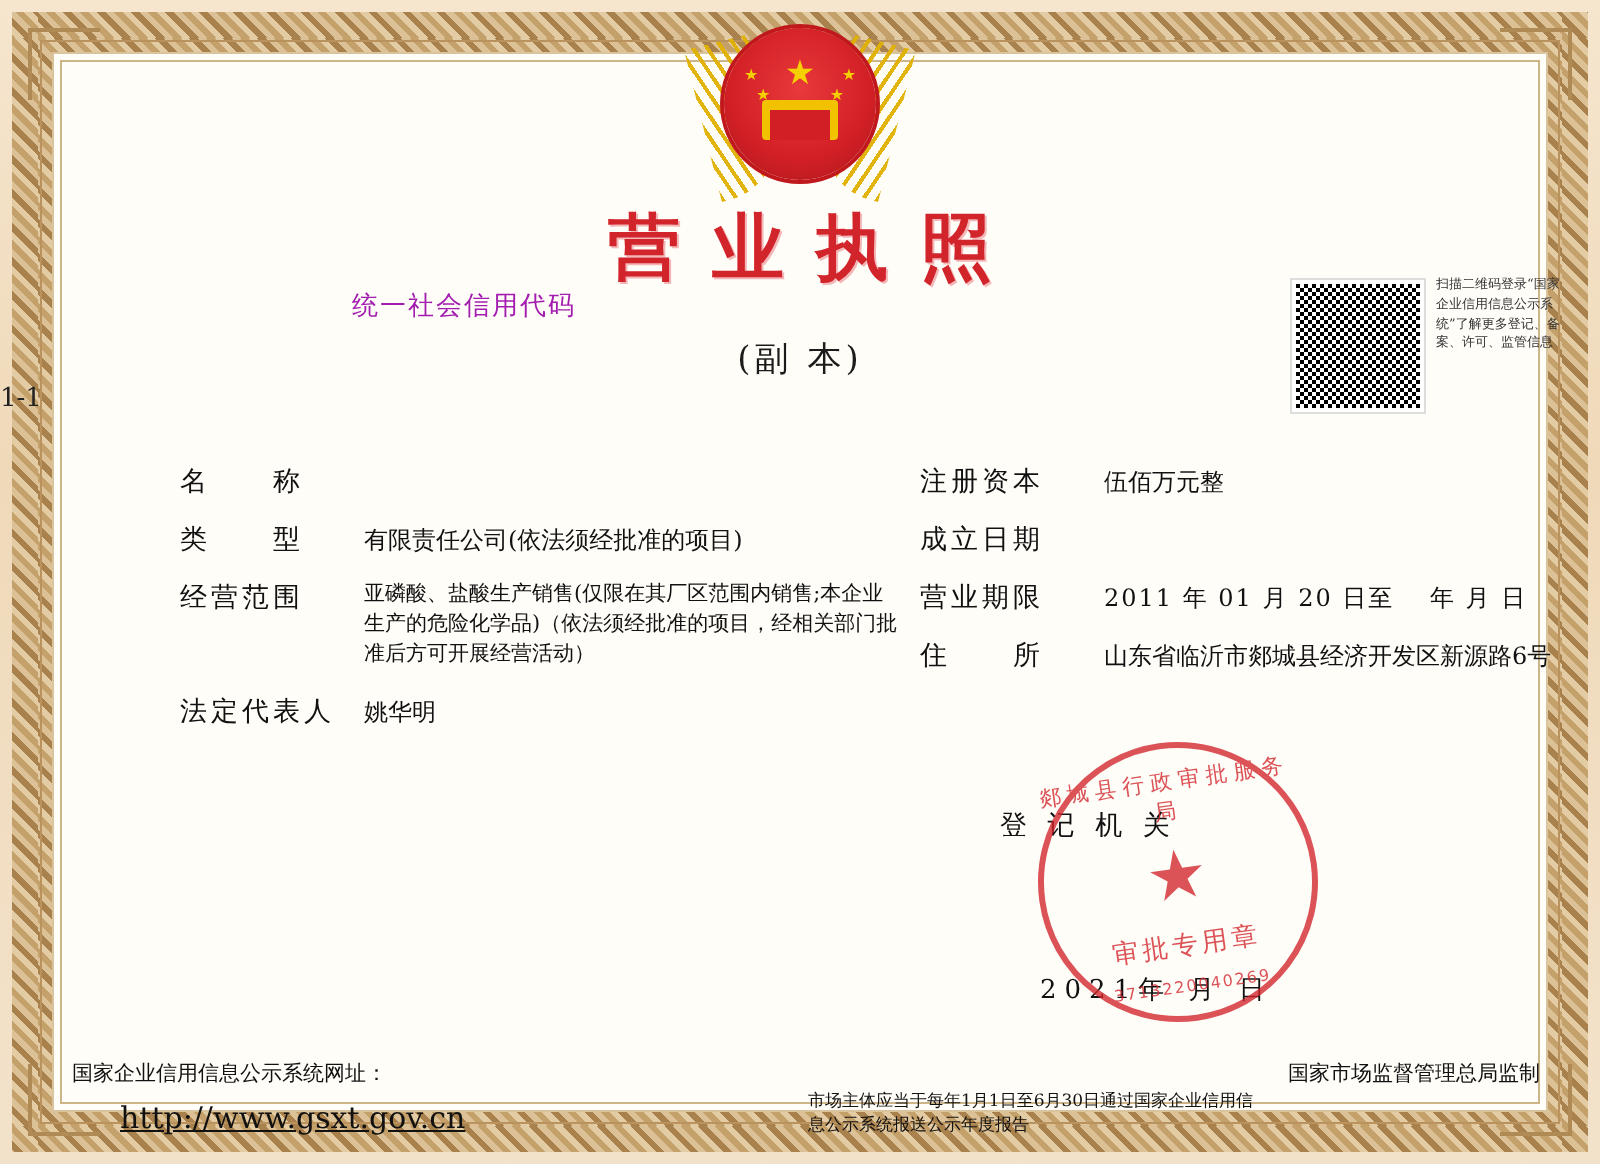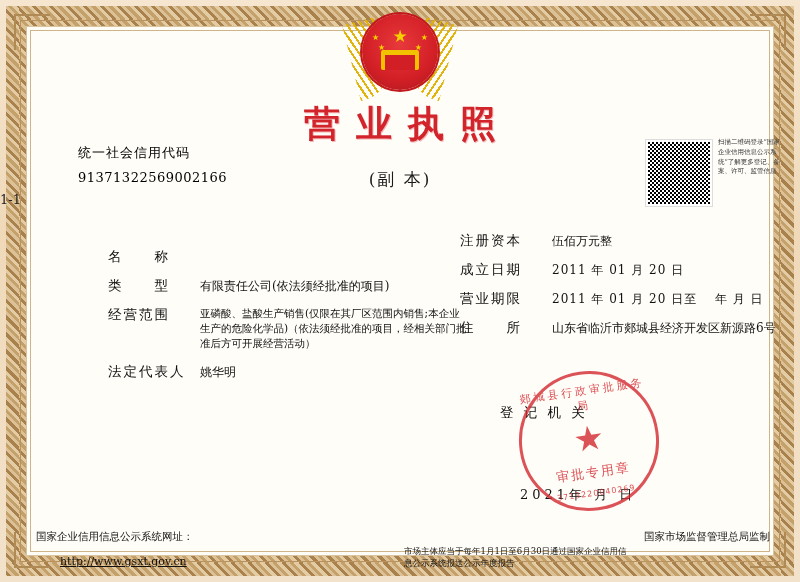--- a/index.html
+++ b/index.html
@@ -162,23 +162,23 @@
     font-size: 13px;
     color: #222;
   }
 
   
   .code-block {
     position: absolute;
     left: 78px;
     top: 144px;
     width: 210px;
-    text-align: left;
-    font-family: "DejaVu Serif", serif;
-    color: #000000;
+    text-align: right;
+    font-family: "DejaVu Serif", serif;
+    color: #a21caf;
   }
   .code-label { font-size: 13px; letter-spacing: 1px; }
   .code-value { font-size: 13px; margin-top: 8px; letter-spacing: .5px; }
 
   
   .qr-wrap {
     position: absolute;
     right: 88px;
     top: 140px;
     width: 62px;
@@ -205,23 +205,22 @@
   
   .fields {
     position: absolute;
     left: 60px;
     right: 40px;
     top: 232px;
   }
   .col-left {
     position: absolute;
     left: 30px;
-    top: 16px;
+    top: 0;
     width: 360px;
-    margin-left: 18px;
   }
   .col-right {
     position: absolute;
     left: 400px;
     top: 0;
     width: 340px;
   }
   .row {
     display: flex;
     margin-bottom: 11px;
@@ -323,21 +322,21 @@
     bottom: 38px;
     font-family: "DejaVu Serif", serif;
     font-size: 10.5px;
     color: #111;
   }
   .footer-url {
     position: absolute;
     left: 60px;
     bottom: 14px;
     font-family: "DejaVu Serif", serif;
-    font-size: 11px;
+    font-size: 15px;
     color: #111;
     text-decoration: underline;
   }
   .footer-center {
     position: absolute;
     left: 404px;
     bottom: 12px;
     width: 230px;
     font-family: "DejaVu Serif", serif;
     font-size: 8.5px;
@@ -380,21 +379,20 @@
     <div class="star-small s4">★</div>
     <div class="gate"></div>
   </div>
 
   <div class="doc-title">营业执照</div>
   <div class="doc-subtitle">(副 本)</div>
   <div class="doc-serial">1-1</div>
 
   <div class="code-block">
     <div class="code-label">统一社会信用代码</div>
-    <div class="code-value">91371322569002166</div>
   </div>
 
   <div class="qr-wrap"></div>
   <div class="qr-note">扫描二维码登录“国家企业信用信息公示系统”了解更多登记、备案、许可、监管信息</div>
 
   <div class="fields">
     <div class="col-left">
       <div class="row">
         <div class="lbl">名　　称</div>
       </div>
@@ -412,21 +410,20 @@
       </div>
     </div>
 
     <div class="col-right">
       <div class="row">
         <div class="lbl">注册资本</div>
         <div class="val">伍佰万元整</div>
       </div>
       <div class="row">
         <div class="lbl">成立日期</div>
-        <div class="val date-line">2011 年 01 月 20 日</div>
       </div>
       <div class="row">
         <div class="lbl">营业期限</div>
         <div class="val date-line">2011 年 01 月 20 日至　 年 月 日</div>
       </div>
       <div class="row">
         <div class="lbl">住　　所</div>
         <div class="val">山东省临沂市郯城县经济开发区新源路6号</div>
       </div>
     </div>

